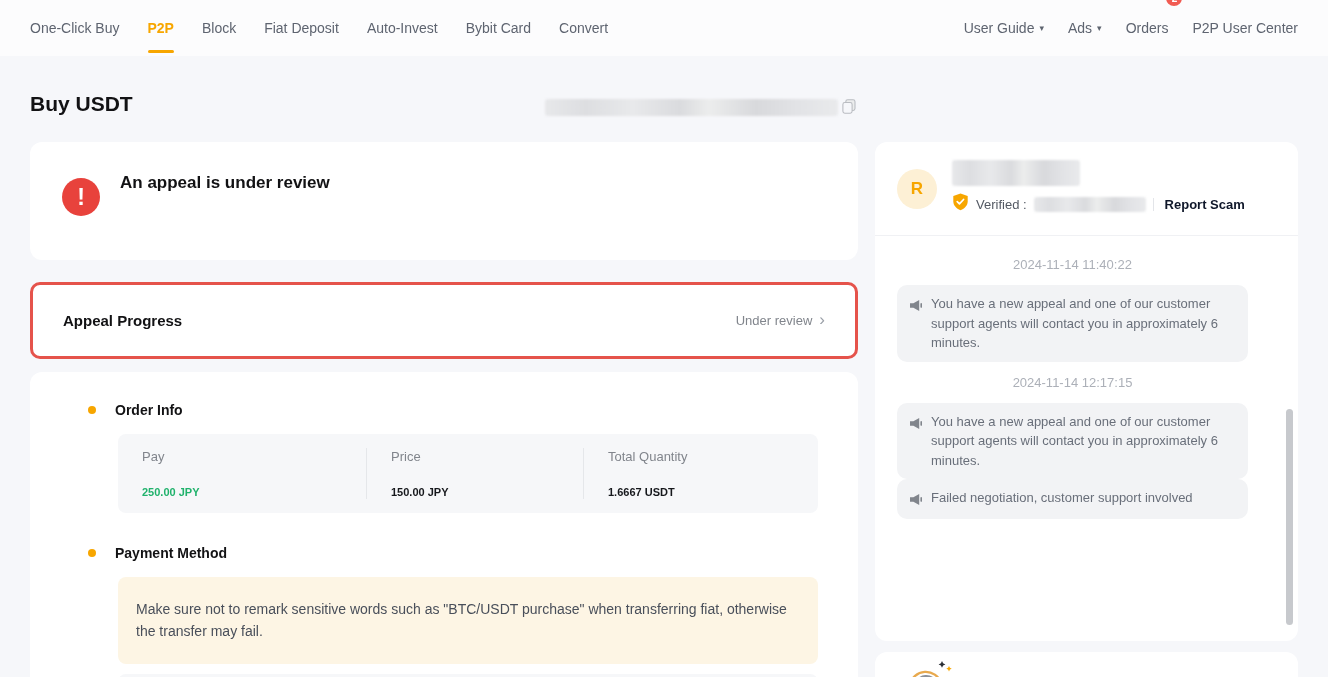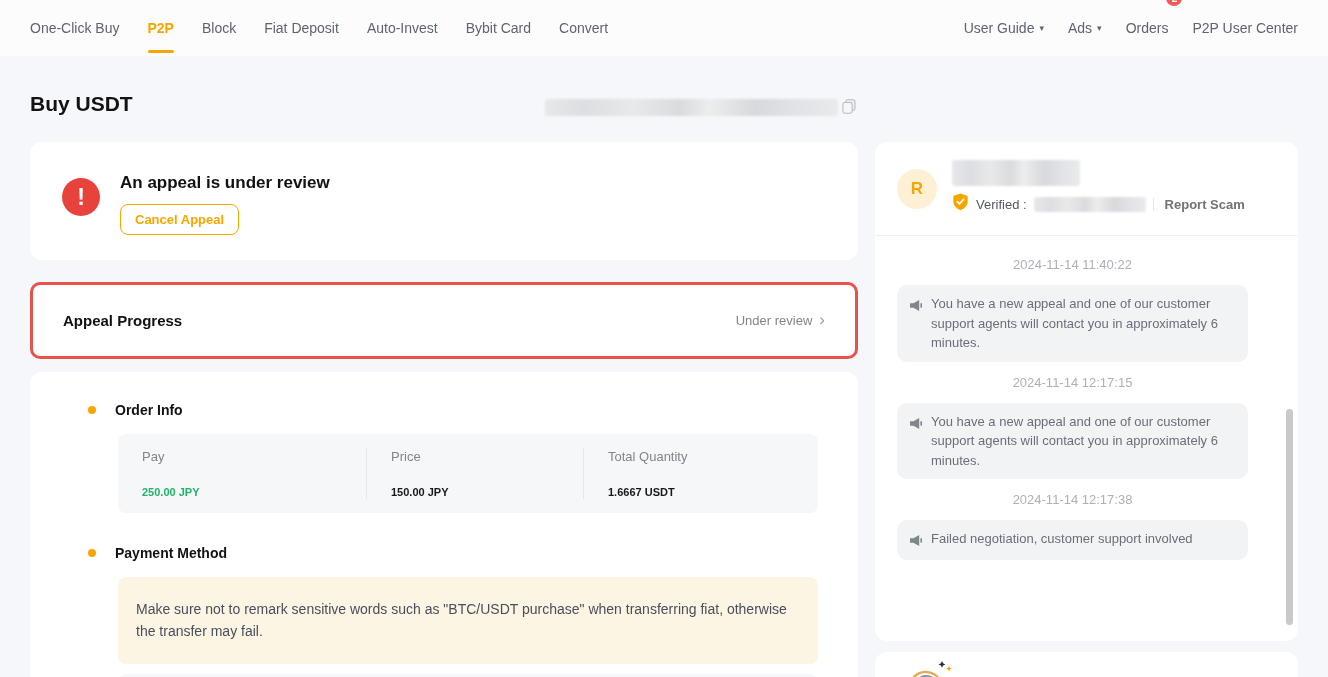--- a/index.html
+++ b/index.html
@@ -79,21 +79,21 @@
   .chat-header{ padding:18px 22px 20px; border-bottom:1px solid #f0f1f4; display:flex; }
   .avatar{ flex:0 0 40px; width:40px; height:40px; border-radius:50%; background:#fdf0d5;
            color:#f7a600; font-weight:700; font-size:17px; display:flex; align-items:center;
            justify-content:center; margin-top:9px; }
   .chat-head-info{ margin-left:15px; }
   .name-blur{ width:128px; height:26px; }
   .verified-row{ display:flex; align-items:center; margin-top:7px; gap:7px; }
   .verified-label{ font-size:13px; color:#535963; }
   .verified-blur{ width:112px; height:15px; }
   .vdiv{ width:1px; height:13px; background:#e3e5e9; }
-  .report-scam{ font-size:13px; color:#737373; font-weight:600; margin-left:4px; cursor:pointer; white-space:nowrap; }
+  .report-scam{ font-size:13px; color:#0f172a; font-weight:600; margin-left:4px; cursor:pointer; white-space:nowrap; }
   .chat-body{ padding:8px 50px 8px 22px; }
   .bubble{ background:#f2f3f5; border-radius:10px; padding:9px 12px; display:flex; gap:8px; }
   .megaphone{ flex:0 0 14px; margin-top:4px; }
   .bubble-text{ font-size:13px; color:#696f7a; line-height:1.5; }
   .time{ font-size:13px; color:#acb0b8; text-align:center; margin:13px 0; }
   .chat-scrollbar{ position:absolute; right:5px; top:267px; width:7px; height:216px;
                    border-radius:4px; background:#c7c9cd; cursor:pointer; }
   
   .card-mini{ margin-top:11px; height:60px; overflow:hidden; padding:7px 0 0 30px; }
 </style>
@@ -141,21 +141,20 @@
   </div>
 
   <div class="columns">
 
     <div class="col-left">
 
       <div class="card card-appeal">
         <div class="alert-icon">!</div>
         <div class="appeal-body">
           <div class="appeal-title">An appeal is under review</div>
-          <button class="cancel-btn">Cancel Appeal</button>
         </div>
       </div>
 
       <div class="card card-progress">
         <div class="progress-label">Appeal Progress</div>
         <div class="progress-status">
           <span>Under review</span>
           <span class="chev">›</span>
         </div>
       </div>
@@ -236,21 +235,20 @@
           <div class="time">2024-11-14 12:17:15</div>
           <div class="bubble">
             <span class="megaphone">
               <svg width="14" height="13" viewBox="0 0 14 13">
                   <path d="M1 4.3h3.4L10.2 1v11L4.4 8.7H1z" fill="#81858c"></path>
                   <rect x="11.4" y="4.1" width="1.6" height="4.8" rx="0.8" fill="#81858c"></rect>
                 </svg>
             </span>
             <span class="bubble-text">You have a new appeal and one of our customer support agents will contact you in approximately 6 minutes.</span>
           </div>
-          <div class="time">2024-11-14 12:17:38</div>
           <div class="bubble">
             <span class="megaphone">
               <svg width="14" height="13" viewBox="0 0 14 13">
                   <path d="M1 4.3h3.4L10.2 1v11L4.4 8.7H1z" fill="#81858c"></path>
                   <rect x="11.4" y="4.1" width="1.6" height="4.8" rx="0.8" fill="#81858c"></rect>
                 </svg>
             </span>
             <span class="bubble-text">Failed negotiation, customer support involved</span>
           </div>
         </div>

